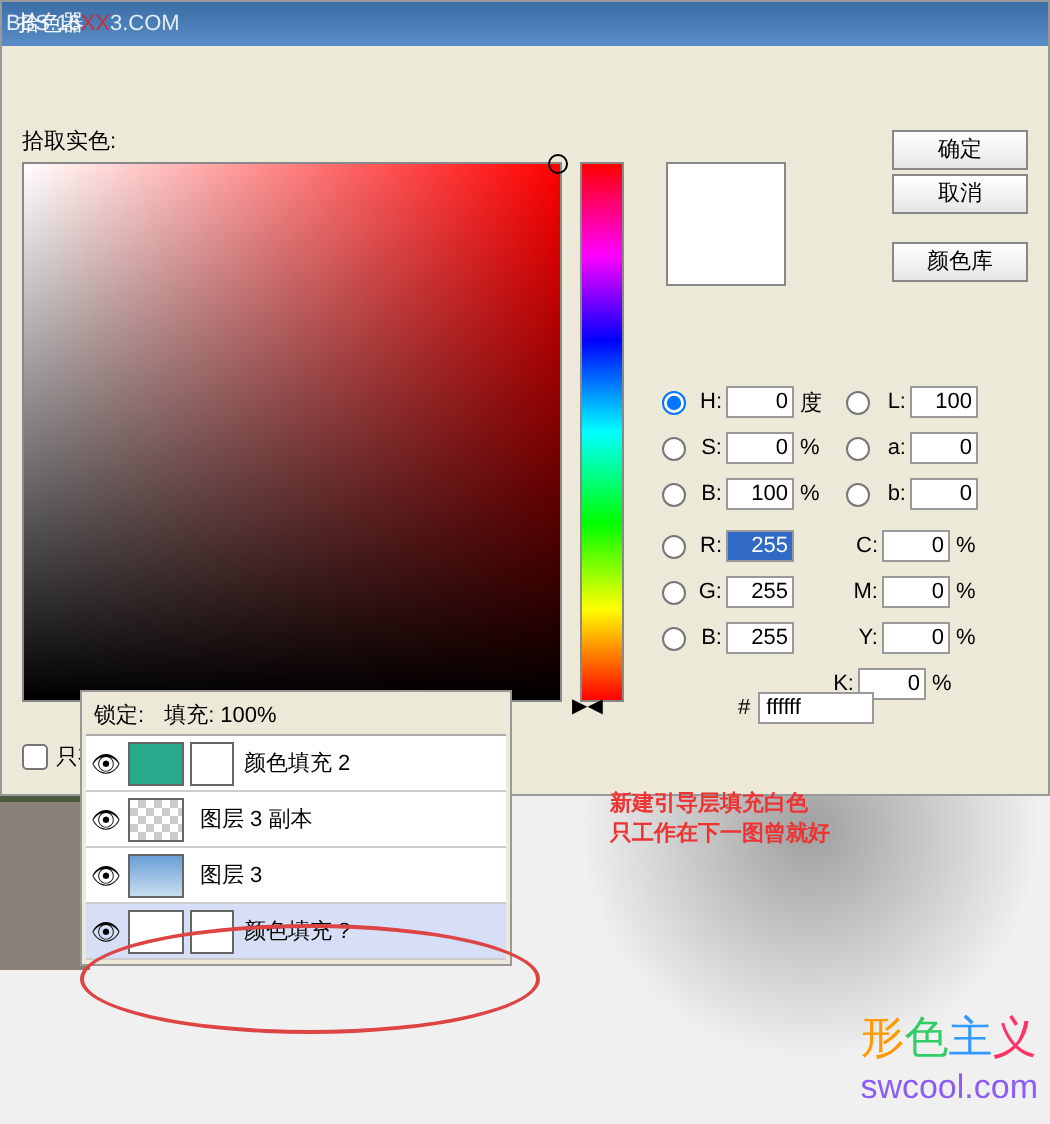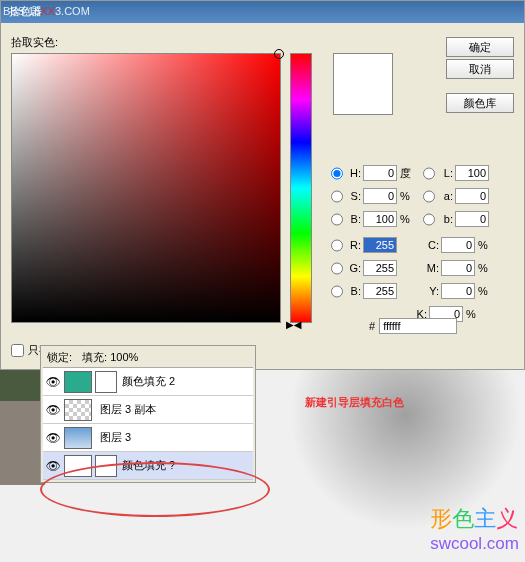--- a/index.html
+++ b/index.html
@@ -3,21 +3,21 @@
   <meta charset="utf-8">
   <style>
     * { margin: 0; padding: 0; box-sizing: border-box; font-family: "Microsoft YaHei", SimSun, sans-serif; font-size: 11px; }
     body { width: 525px; height: 562px; background: #f0f0f0; position: relative; overflow: hidden; }
     
     .dialog { position: absolute; top: 0; left: 0; width: 525px; background: #ece9d8; border: 1px solid #999; }
     .titlebar { height: 22px; background: linear-gradient(#3b6ea5, #5a8dc7); color: #fff; padding: 3px 8px; font-weight: normal; }
     .watermark-top { position: absolute; top: 2px; left: 2px; color: #fff; font-size: 13px; opacity: 0.85; font-family: Arial; }
     .watermark-top .red { color: #d22; }
     
-    .dialog-body { padding: 8px; position: relative; }
+    .dialog-body { padding: 8px; position: relative; margin-top: 28px; }
     .label { position: absolute; }
     .pick-label { top: 12px; left: 10px; }
     
     .color-field { position: absolute; top: 30px; left: 10px; width: 270px; height: 270px; border: 1px solid #888; background: linear-gradient(to bottom, rgba(0,0,0,0) 0%, #000 100%), linear-gradient(to right, #fff 0%, #f00 100%); }
     .color-marker { position: absolute; top: -5px; right: -4px; width: 10px; height: 10px; border: 1px solid #000; border-radius: 50%; }
     
     .hue-strip { position: absolute; top: 30px; left: 289px; width: 22px; height: 270px; border: 1px solid #888; background: linear-gradient(to bottom, #f00 0%, #f0f 17%, #00f 33%, #0ff 50%, #0f0 67%, #ff0 83%, #f00 100%); }
     .hue-slider { position: absolute; top: 296px; left: 285px; font-size: 10px; }
     
     .preview { position: absolute; top: 30px; left: 332px; width: 60px; height: 62px; border: 1px solid #888; background: #fff; }
@@ -30,21 +30,21 @@
     .num-inputs { position: absolute; top: 140px; left: 330px; width: 190px; }
     .input-row { display: flex; align-items: center; margin-bottom: 3px; height: 20px; }
     .input-row .radio { width: 12px; margin-right: 2px; }
     .input-row .lbl { width: 16px; text-align: right; margin-right: 2px; }
     .input-row .val { width: 34px; height: 16px; border: 1px solid #999; background: #fff; text-align: right; padding: 0 2px; }
     .input-row .val.sel { background: #3169c6; color: #fff; }
     .input-row .unit { width: 18px; padding-left: 3px; }
     .right-col { margin-left: 8px; }
     
     .hex-row { position: absolute; top: 295px; left: 368px; display: flex; align-items: center; }
-    .hex-row .val { width: 78px; height: 16px; border: 1px solid #999; background: #fff; padding: 0 3px; }
+    .hex-row .val { width: 58px; height: 16px; border: 1px solid #999; background: #fff; padding: 0 3px; }
     
     .web-only { position: absolute; top: 320px; left: 10px; display: flex; align-items: center; }
     .web-only input { margin-right: 4px; }
     
     
     .layers-panel { position: absolute; top: 345px; left: 40px; width: 216px; background: #ece9d8; border: 1px solid #999; padding: 2px; }
     .layers-header { font-size: 10px; padding: 2px 4px; border-bottom: 1px solid #aaa; display:flex; gap:10px;}
     .layer-row { display: flex; align-items: center; height: 28px; border-bottom: 1px solid #ccc; padding: 2px; background: #fff; }
     .layer-row.active { background: #d6dff5; }
     .eye { width: 16px; text-align: center; font-size: 12px; }
@@ -198,18 +198,19 @@
     <span class="eye">👁</span>
     <div class="thumb thumb-white"></div>
     <div class="mask"></div>
     <span class="layer-name">颜色填充 ?</span>
   </div>
 </div>
 
 <div class="ellipse"></div>
 <div class="annotation">
   <div>新建引导层填充白色</div>
+  <div>只工作在下一图曾就好</div>
 </div>
 
 <div class="footer-logo">
   <span class="ch c1">形</span><span class="ch c2">色</span><span class="ch c3">主</span><span class="ch c4">义</span>
   <span class="url">swcool.com</span>
 </div>
 
 </body></html>

